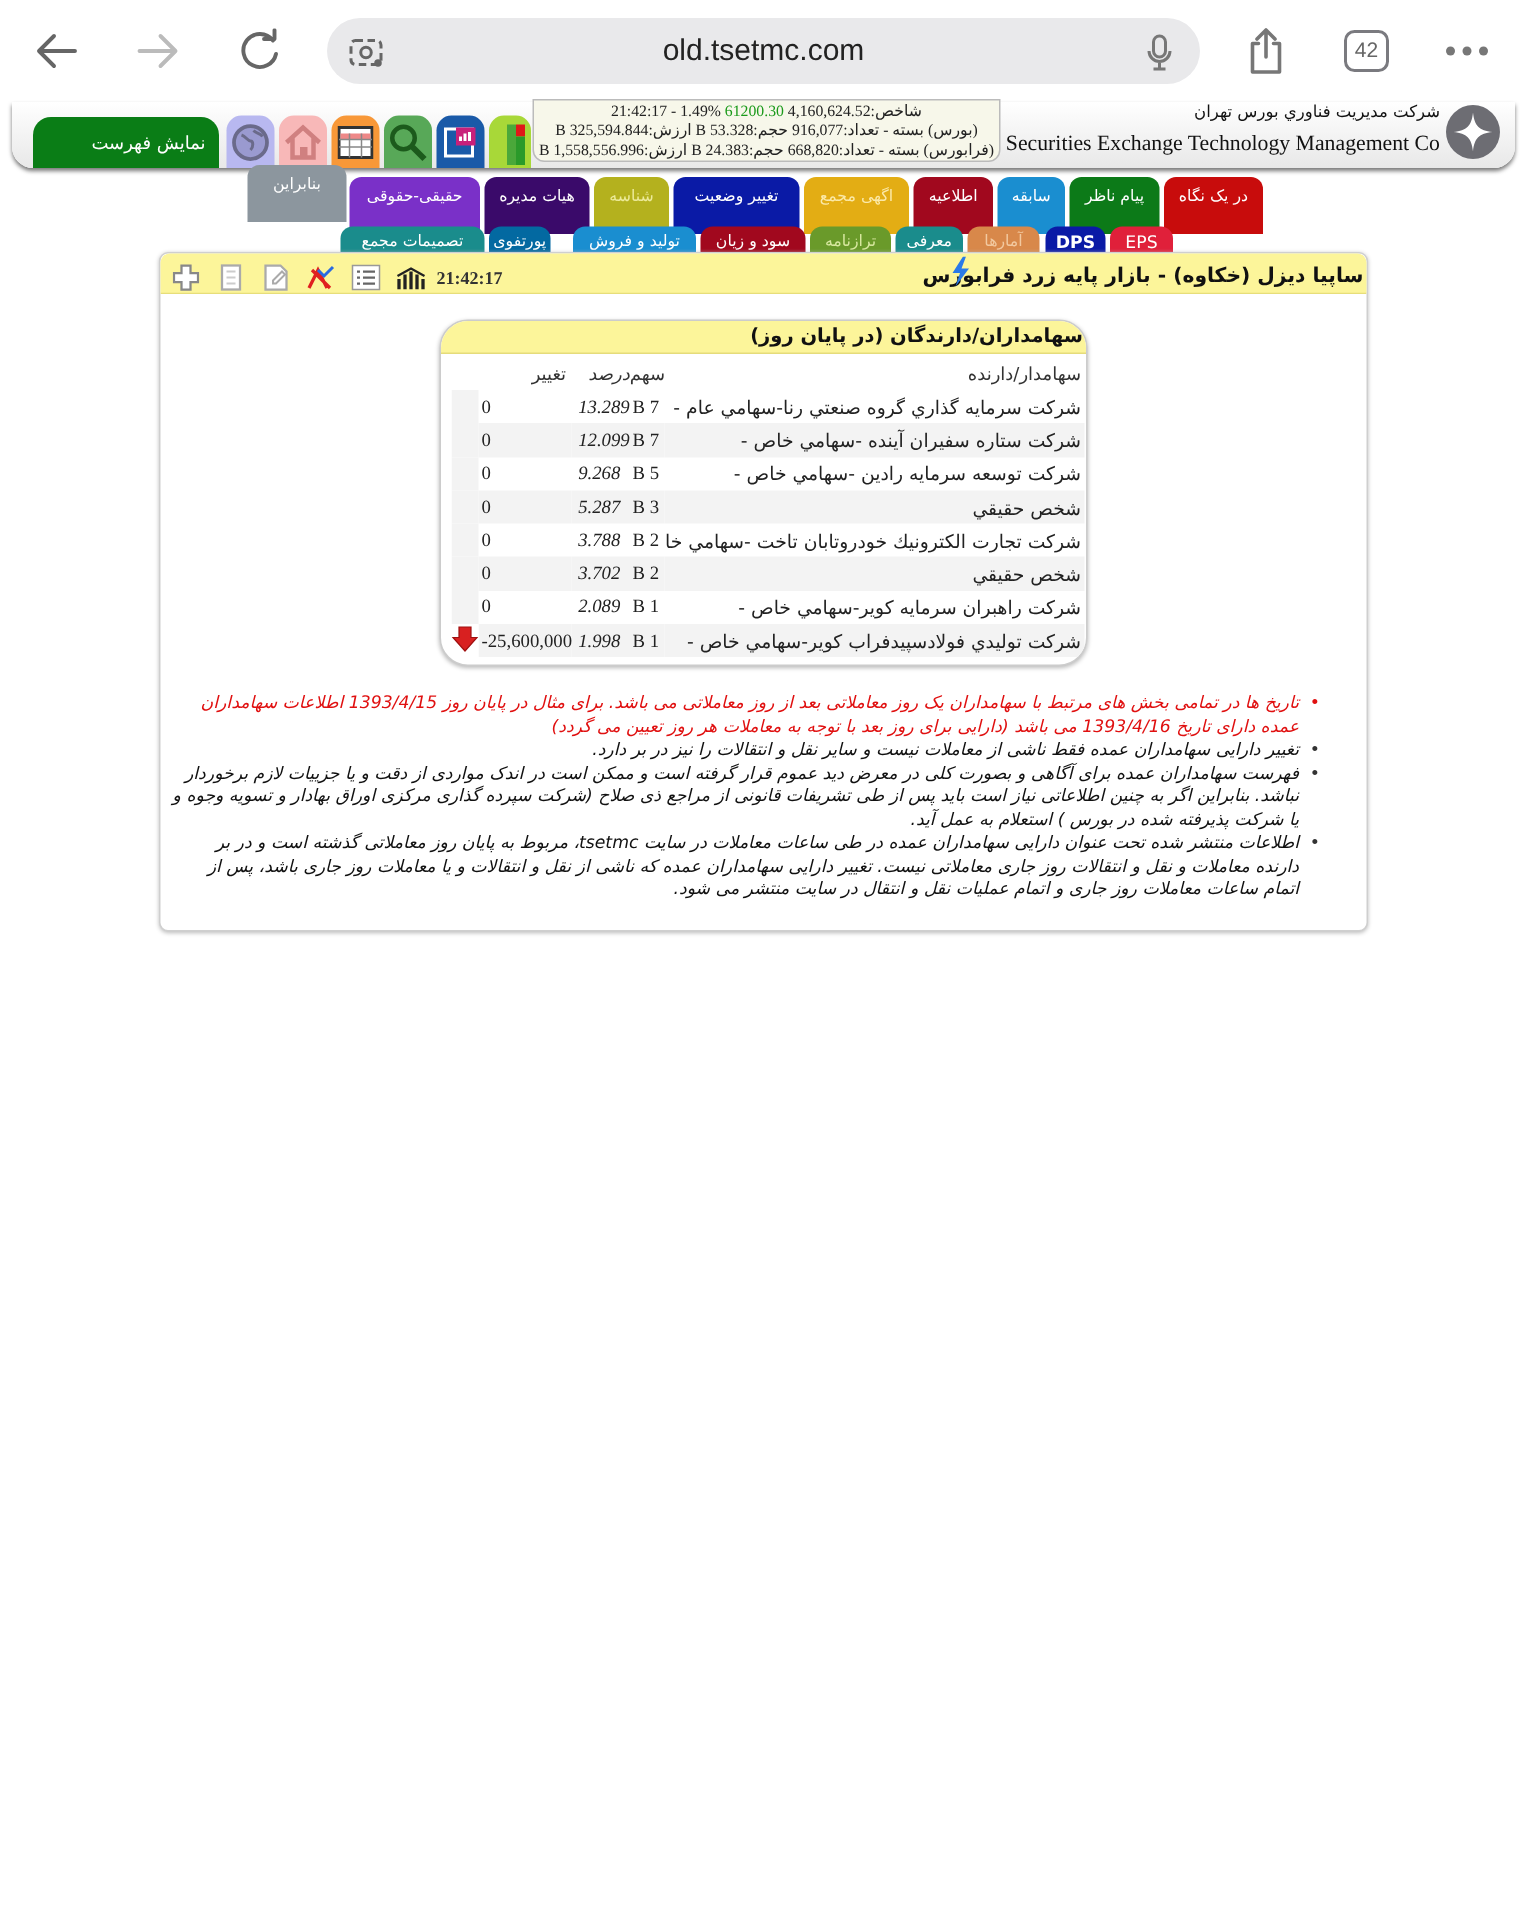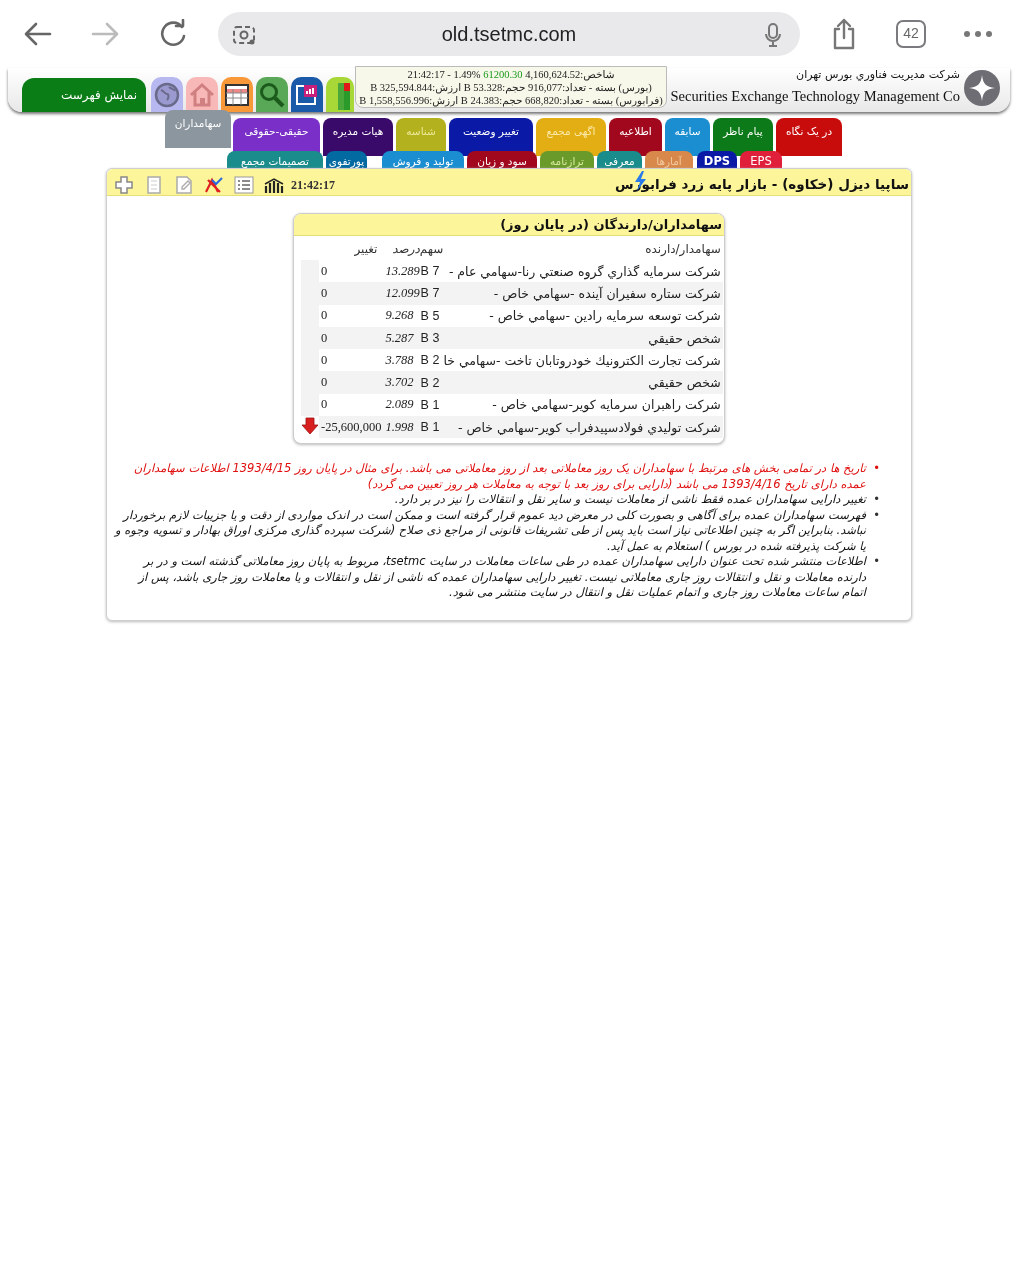--- a/index.html
+++ b/index.html
@@ -29,28 +29,28 @@
   .tab.row2 { top: 151px; height: 19px; line-height: 20px; }
 
   
   .panel { position: absolute; left: 106px; top: 168px; width: 806px; height: 453px; border: 1px solid #cfcfcf; border-radius: 6px; background: #fff; box-shadow: 0 1px 3px #bbb; }
   .panel-head { position: absolute; left: 0; top: 0; width: 100%; height: 27px; background: #fcf59a; border-top-left-radius: 6px; border-top-right-radius: 6px; border-bottom: 1px solid #e7de7a; }
   .panel-title { position: absolute; right: 2px; top: 7px; font-size: 13.5px; font-weight: bold; color: #111; direction: rtl; }
   .tool-icon { position: absolute; top: 6px; width: 22px; height: 20px; display: flex; align-items: center; justify-content: center; }
   .panel-time { position: absolute; left: 184px; top: 9px; font-family: "Liberation Serif", serif; font-weight: bold; font-size: 12px; color: #333; }
 
   
-  .sh-box { position: absolute; left: 293px; top: 213px; width: 432px; height: 231px; border: 1px solid #ccc; border-radius: 8px; background: #fff; box-shadow: 0 1px 3px #bbb; overflow: hidden; }
+  .sh-box { position: absolute; left: 293px; top: 213px; width: 432px; height: 231px; border: 1px solid #ccc; border-radius: 19px; background: #fff; box-shadow: 0 1px 3px #bbb; overflow: hidden; }
   .sh-head { height: 22px; background: #fcf59a; border-bottom: 1px solid #e5dc7a; direction: rtl; font-size: 13px; font-weight: bold; padding-right: 2px; line-height: 22px; color: #111; }
   .sh-table { position: absolute; left: 6px; top: 24px; width: 420px; border-collapse: collapse; direction: rtl; }
   .sh-table th { font-weight: normal; font-size: 12px; color: #333; height: 22px; text-align: right; }
   .sh-table td { height: 22.3px; font-size: 12.5px; color: #222; white-space: nowrap; }
   .sh-table tr.alt td { background: #f3f3f3; }
   .c-name { width: 252px; text-align: right; padding-right: 2px; font-size: 12px; }
-  .c-vol { width: 32px; text-align: right; font-family: Liberation Sans, sans-serif; padding-right: 4px; }
+  .c-vol { width: 32px; text-align: right; font-family: Liberation Serif, serif; padding-right: 4px; }
   .c-pct { width: 44px; text-align: left; font-family: "Liberation Serif", serif; padding-left: 4px; font-style: italic; }
   .c-chg { width: 66px; text-align: left; font-family: "Liberation Serif", serif; padding-left: 2px; }
   .c-ic { width: 22px; border-left: 1px solid #fff; text-align: center; }
 
   
   .notes { position: absolute; left: 114px; top: 461px; width: 752px; direction: rtl; font-size: 11.5px; color: #111; line-height: 15.5px; font-style: italic; }
   .notes ul { list-style: none; }
   .notes li { position: relative; padding-right: 0; }
   .notes li::before { content: "•"; position: absolute; right: -14px; top: 0; color: #333; }
   .notes li.red { color: #e01010; }
@@ -166,21 +166,21 @@
 
 <div class="tab row1" style="left:776px;width:66px;background:#c80c0c">در یک نگاه</div>
 <div class="tab row1" style="left:713px;width:60px;background:#0c7a18">پیام ناظر</div>
 <div class="tab row1" style="left:665px;width:45px;background:#1a8ed0">سابقه</div>
 <div class="tab row1" style="left:609px;width:53px;background:#a1081e">اطلاعیه</div>
 <div class="tab row1" style="left:536px;width:70px;background:#e3ad14;color:#fbe9a8">اگهی مجمع</div>
 <div class="tab row1" style="left:449px;width:84px;background:#0a1aa6">تغییر وضعیت</div>
 <div class="tab row1" style="left:396px;width:50px;background:#b4b11e;color:#ecea9a">شناسه</div>
 <div class="tab row1" style="left:323px;width:70px;background:#3a0a6a">هیات مدیره</div>
 <div class="tab row1" style="left:233px;width:87px;background:#7a30c8">حقیقی-حقوقی</div>
-<div class="tab row1" style="left:165px;width:66px;height:38px;top:110px;line-height:26px;background:#8c969e">سهامداران</div>
+<div class="tab row1" style="left:165px;width:66px;height:38px;top:110px;line-height:26px;background:#8c969e">بنابراین</div>
 
 <div class="tab row2" style="left:740px;width:42px;background:#e0203a;font-size:11.5px;font-weight:normal">EPS</div>
 <div class="tab row2" style="left:697px;width:40px;background:#0a1aa6;font-size:11.5px;font-weight:bold">DPS</div>
 <div class="tab row2" style="left:645px;width:48px;background:#d8884a;color:#f2c9a0">آمارها</div>
 <div class="tab row2" style="left:597px;width:45px;background:#1a8c8c">معرفی</div>
 <div class="tab row2" style="left:540px;width:54px;background:#6a9a2a;color:#d8e8a0">ترازنامه</div>
 <div class="tab row2" style="left:467px;width:70px;background:#a1081e">سود و زیان</div>
 <div class="tab row2" style="left:382px;width:82px;background:#1a8ed0">تولید و فروش</div>
 <div class="tab row2" style="left:326px;width:41px;background:#0369a1">پورتفوی</div>
 <div class="tab row2" style="left:227px;width:96px;background:#1a8c8c">تصمیمات مجمع</div>

